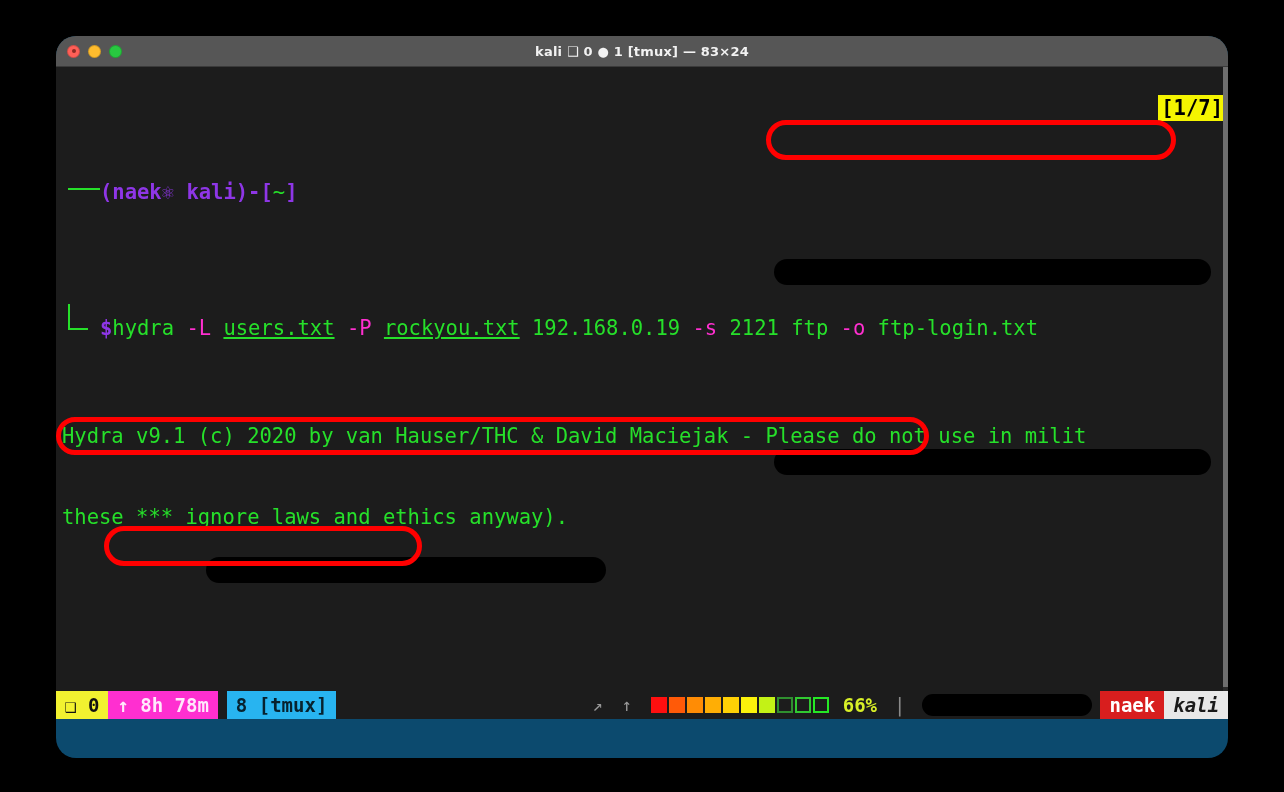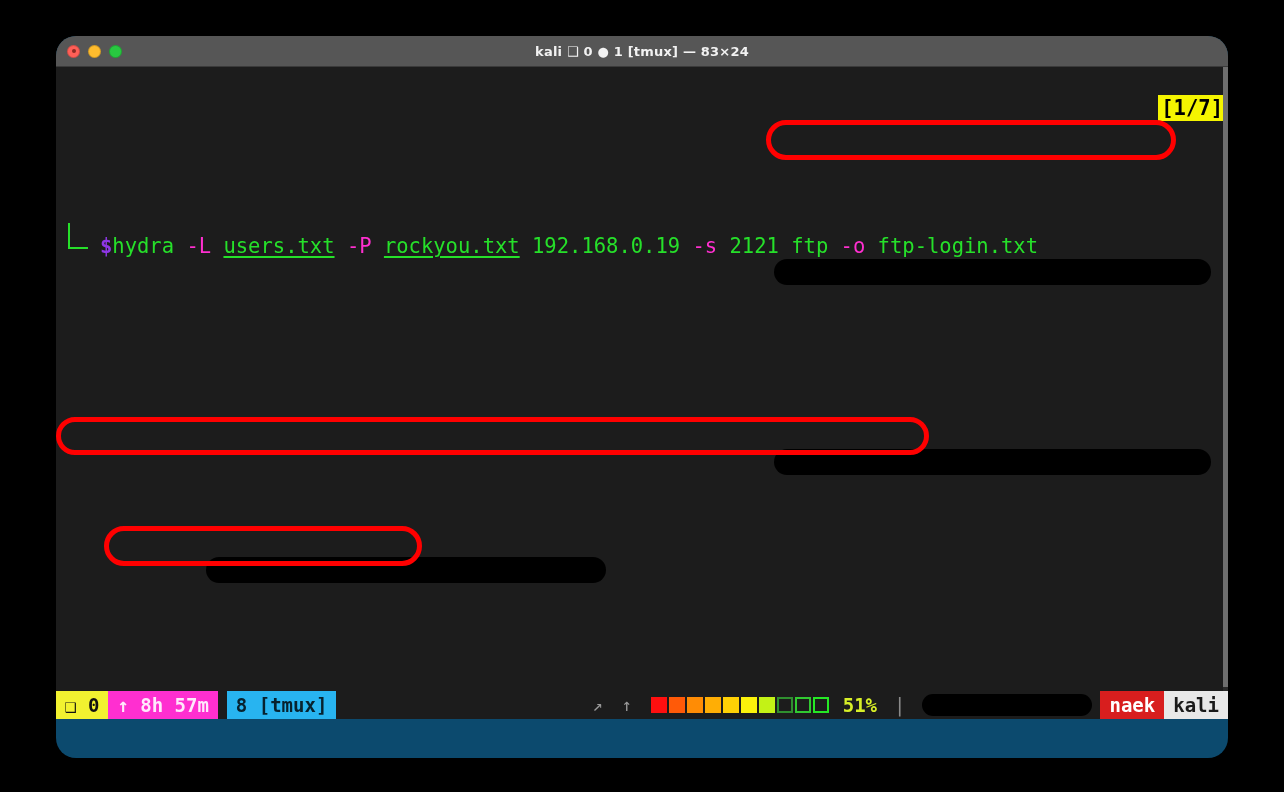--- a/index.html
+++ b/index.html
@@ -160,21 +160,21 @@
   .seg-win  { background: #f2f230; color: #111; }
   .seg-up   { background: #ff2fd0; color: #ffe9fb; }
   .seg-tmux { background: #28b4f0; color: #07222e; margin-left: 9px; }
   .spacer { flex: 1; }
   .seg-arrows { color: #9a9a9a; font-weight: normal; padding: 0 6px; font-size: 17px; letter-spacing: 7px;}
   .gauge { display: flex; align-items: center; gap: 2px; padding: 0 6px; }
   .cell { width: 16px; height: 16px; box-sizing: border-box; }
   .pct { color: #d8f028; padding: 0 8px; }
   .pipe { color: #8a8a8a; font-weight: normal; }
   .seg-user { background: #d81e1e; color: #fff; }
-  .seg-host { background: #e8e8e8; color: #1a1a1a; }
+  .seg-host { background: #e8e8e8; color: #1a1a1a; font-style: italic; }
   .status-redact {
     width: 170px; height: 22px; background: #000; border-radius: 11px; margin: 0 8px;
     align-self: center;
   }
 </style>
 </head>
 <body>
 
 <div id="window">
 
@@ -184,24 +184,27 @@
       <div class="light yellow"></div>
       <div class="light green"></div>
     </div>
     <div id="title">kali ❑ 0 ● 1 [tmux] — 83×24</div>
   </div>
 
   <div id="term">
     <div id="screen">
 
       
+      <div class="row"><span class="corner"><span class="h"></span></span><span class="pu">(<span>naek</span><span class="dragon">⚛</span><span> kali)-</span>[</span><span class="g">~</span><span class="pu">]</span></div>
 
       
       <div class="row"><span class="corner2"><span class="v"></span><span class="h2"></span></span><span class="pu">$</span><span class="g">hydra </span><span class="mg">-L </span><span class="g ul">users.txt</span><span class="g"> </span><span class="mg">-P </span><span class="g ul">rockyou.txt</span><span class="g"> 192.168.0.19 </span><span class="mg">-s</span><span class="g"> 2121 ftp </span><span class="mg">-o</span><span class="g"> ftp-login.txt</span></div>
 
+      <div class="row g">Hydra v9.1 (c) 2020 by van Hauser/THC &amp; David Maciejak - Please do not use in milit</div>
+      <div class="row g">these *** ignore laws and ethics anyway).</div>
       <div class="row g"></div>
       
       
       
       
       
       
       
       
       
@@ -231,37 +234,37 @@
     <div class="ellipse" style="left: 710px; top: 53px; width: 410px; height: 40px; border-color: rgb(255, 0, 0);"></div>
     <div class="ellipse" style="left: 0px; top: 350px; width: 873px; height: 38px; border-color: rgb(255, 0, 0);"></div>
     <div class="ellipse" style="left: 48px; top: 459px; width: 318px; height: 40px; border-color: rgb(255, 0, 0);"></div>
 
     <div id="scrollbar">
       <div id="scrollthumb"></div>
     </div>
 
     <div id="status">
       <div class="seg seg-win">❑ 0</div>
-      <div class="seg seg-up">↑ 8h 57m</div>
+      <div class="seg seg-up">↑ 8h 78m</div>
       <div class="seg seg-tmux">8 [tmux]</div>
       <div class="spacer"></div>
       <div class="seg seg-arrows">↗</div>
       <div class="seg seg-arrows">↑</div>
       <div class="gauge" id="battery-gauge">
           <div class="cell" style="background: rgb(255, 15, 15);"></div>
           <div class="cell" style="background: rgb(255, 90, 8);"></div>
           <div class="cell" style="background: rgb(255, 140, 5);"></div>
           <div class="cell" style="background: rgb(255, 174, 5);"></div>
           <div class="cell" style="background: rgb(255, 209, 5);"></div>
           <div class="cell" style="background: rgb(251, 242, 11);"></div>
           <div class="cell" style="background: rgb(195, 242, 22);"></div>
           <div class="cell" style="border: 2px solid rgb(47, 143, 47); background: transparent;"></div>
           <div class="cell" style="border: 2px solid rgb(49, 201, 49); background: transparent;"></div>
           <div class="cell" style="border: 2px solid rgb(37, 232, 37); background: transparent;"></div>
         </div>
-      <div class="seg pct">51%</div>
+      <div class="seg pct">66%</div>
       <div class="seg pipe">|</div>
       <div class="status-redact"></div>
       <div class="seg seg-user">naek</div>
       <div class="seg seg-host">kali</div>
     </div>
   </div>
 </div>
 
 </body></html>

